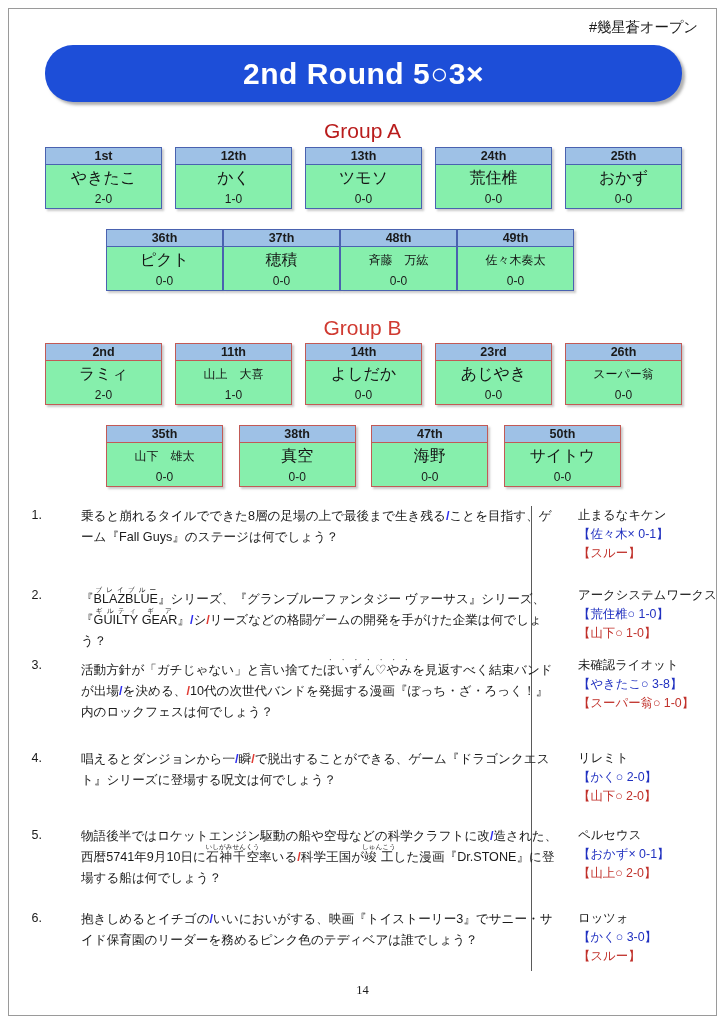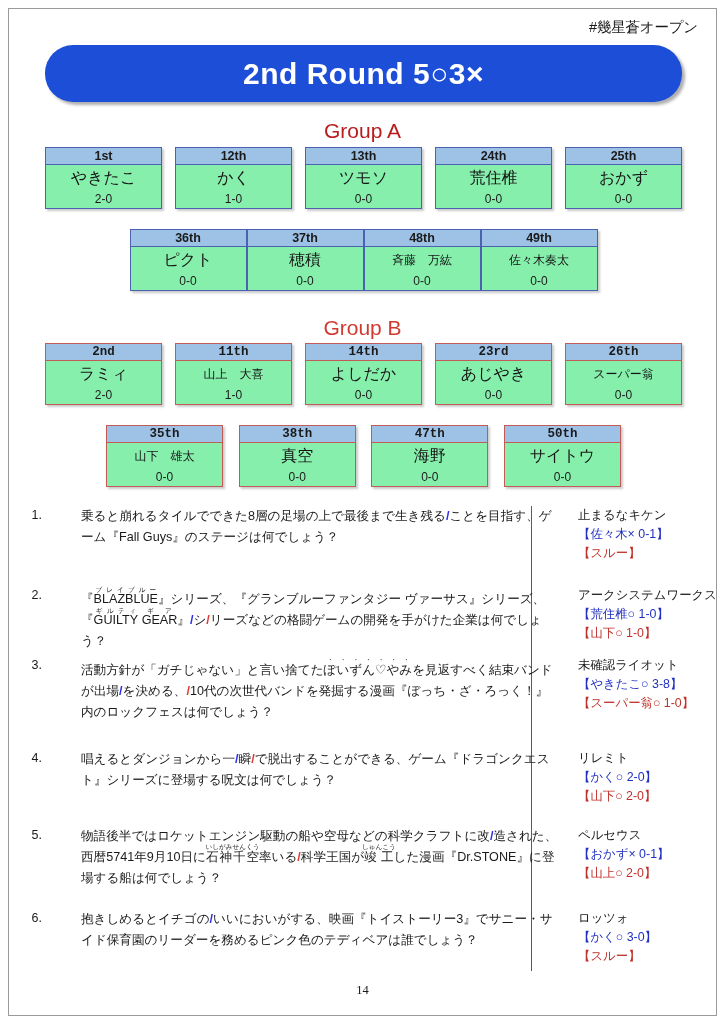--- a/index.html
+++ b/index.html
@@ -55,42 +55,42 @@
   .group-label {
     text-align: center;
     font-size: 21px;
     white-space: nowrap;
   }
   .group-a-label { position: absolute; left: 0; right: 0; top: 110px; color: #b91c1c; }
   .group-b-label { position: absolute; left: 0; right: 0; top: 307px; color: #d03a31; }
 
   .card-row { position: absolute; display: flex; }
   .row-a1 { left: 36px; top: 138px;  width: 637px; justify-content: space-between; }
-  .row-a2 { left: 97px; top: 220px;  width: 515px; justify-content: center; }
+  .row-a2 { left: 97px; top: 220px;  width: 515px; justify-content: flex-start; }
   .row-b1 { left: 36px; top: 334px;  width: 637px; justify-content: space-between; }
   .row-b2 { left: 97px; top: 416px;  width: 515px; justify-content: space-between; }
 
   .card {
     width: 117px;
     background: #86efac;
     border: 1.6px solid #4a62b0;
     box-shadow: 2px 2px 2px rgba(150,150,150,0.5);
     text-align: center;
   }
   .card.red { border-color: #c25a56; }
   .card-rank {
     background: #9ec1e6;
     font-size: 12.5px;
     font-weight: bold;
     color: #1a1a1a;
     line-height: 17px;
     height: 17px;
     border-bottom: 1px solid #4a62b0;
   }
-  .card.red .card-rank { border-bottom-color: #c25a56; font-family: Liberation Mono, monospace; }
+  .card.red .card-rank { border-bottom-color: #c25a56; }
   .card-name {
     font-size: 16px;
     line-height: 26px;
     height: 26px;
     color: #141414;
     white-space: nowrap;
     overflow: hidden;
   }
   .card-name.small { font-size: 12px; }
   .card-score {

